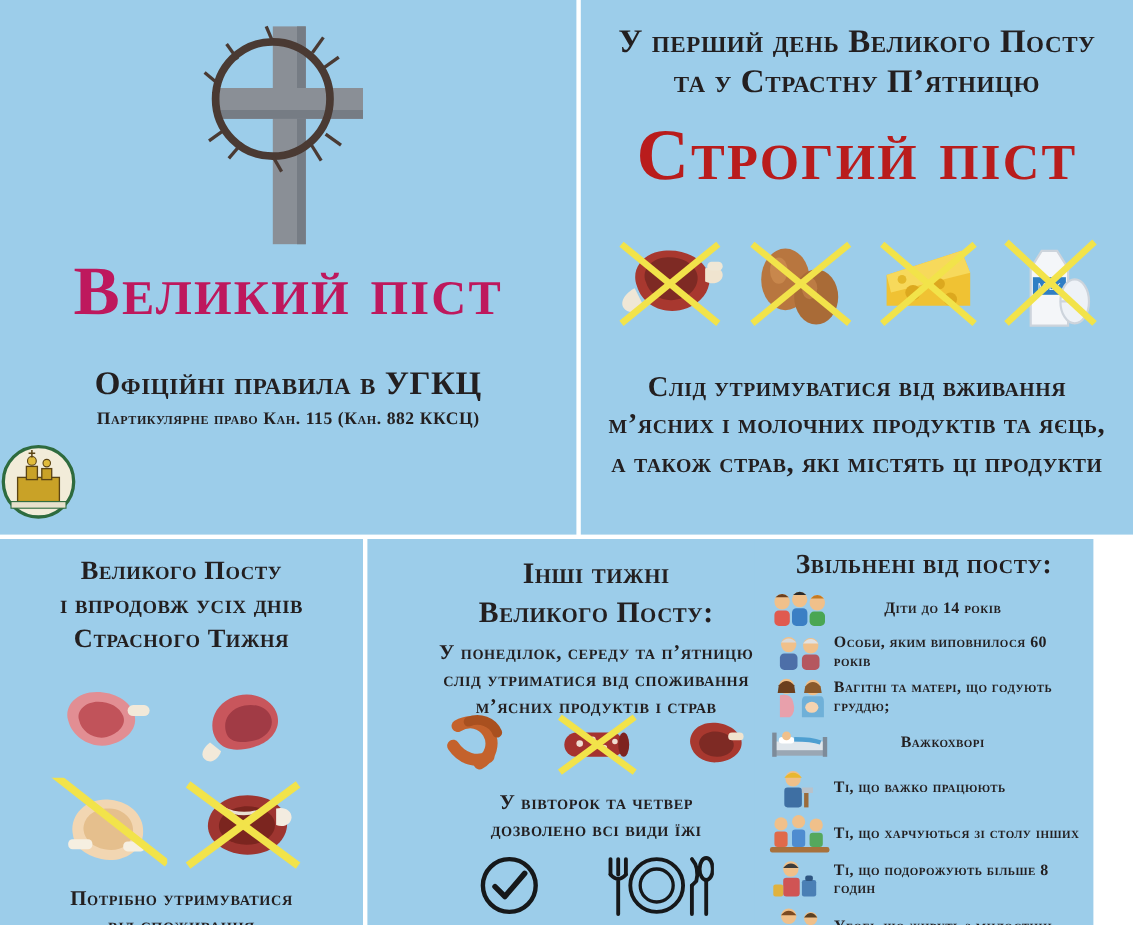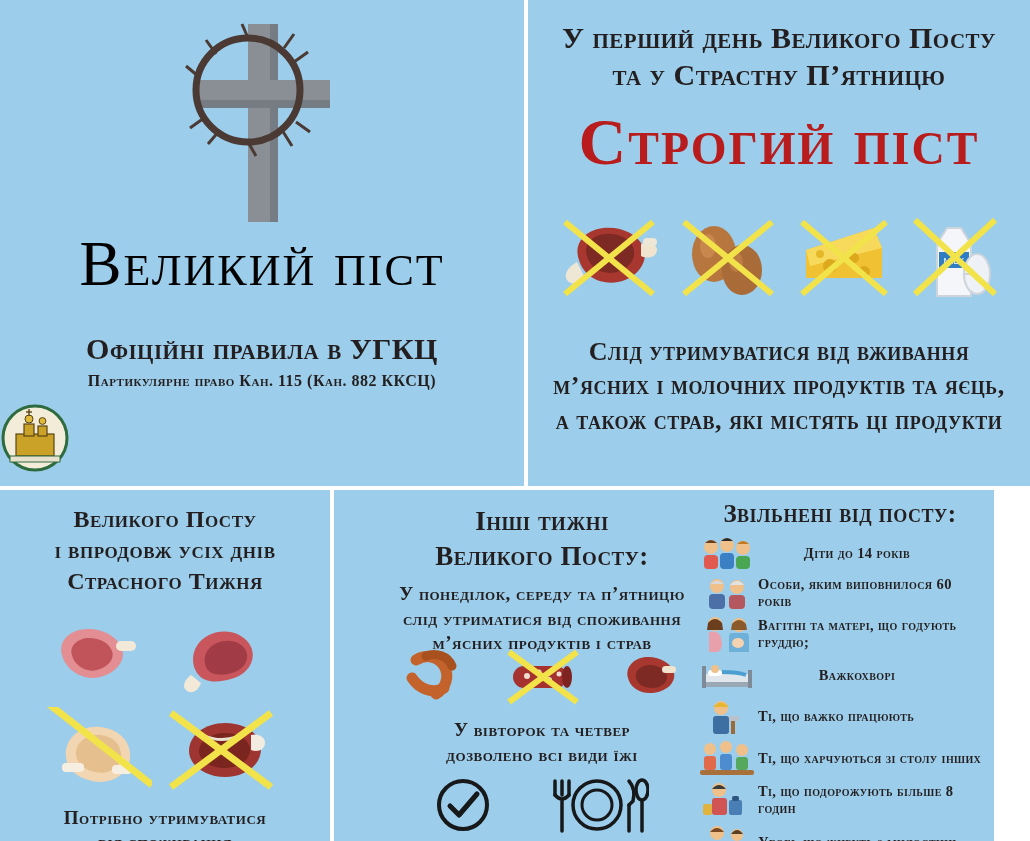--- a/index.html
+++ b/index.html
@@ -40,23 +40,23 @@
   
   #panel-lent .cross-wrap {
     position: absolute;
     left: 0; right: 0; top: 18px;
     height: 210px;
   }
   #panel-lent .title {
     position: absolute;
     left: 0; right: 0; top: 228px;
     font-size: 63px;
-    font-weight: normal;
+    font-weight: bold;
     letter-spacing: 2px;
-    color: #000000;
+    color: #be185d;
     text-align: center;
     font-variant: small-caps;
     font-family: "Liberation Serif", serif;
   }
   #panel-lent .rules {
     position: absolute;
     left: 0; right: 0; top: 332px;
     font-size: 30px;
     font-weight: bold;
   }

